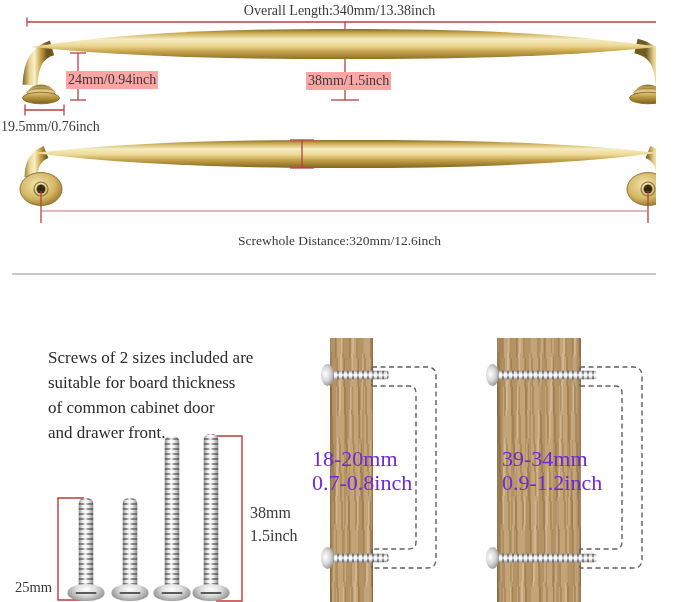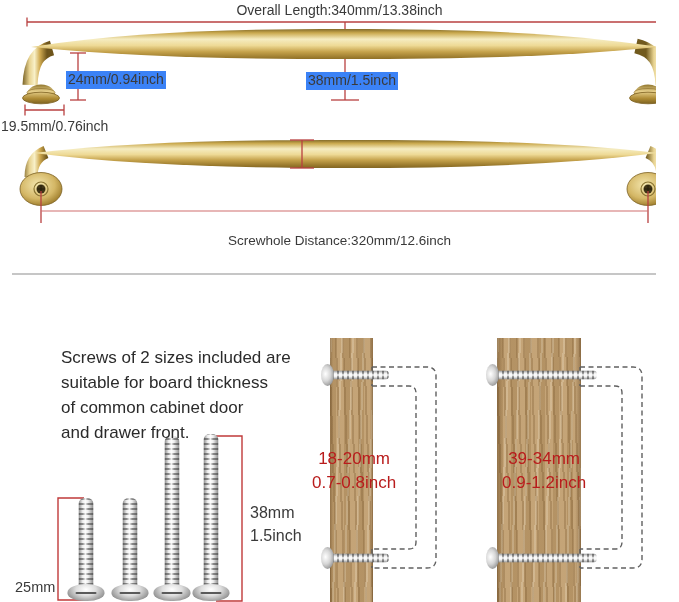--- a/index.html
+++ b/index.html
@@ -1,25 +1,25 @@
 <!DOCTYPE html>
 <html><head>
 <meta charset="utf-8">
 <style>
   html,body{margin:0;padding:0;background:#fff;}
   #stage{
     position:relative;width:656px;height:602px;background:#ffffff;overflow:hidden;
-    font-family:Liberation Sans, sans-serif;color:#2e2e2e;
+    font-family:Liberation Serif, serif;color:#2e2e2e;
   }
   .lbl{position:absolute;white-space:pre-line;line-height:1.25;}
   .lbl.dim{font-size:14px;color:#3a3a3a;}
-  .lbl.onwhite{background:#3b82f6;padding:0 2px;}
+  .lbl.onwhite{background:#fca5a5;padding:0 2px;}
   .lbl.center{left:0;width:679px;text-align:center;}
   .lbl.white{color:rgba(255,255,255,.95);}
-  .lbl.red{color:#b91c1c;font-size:17px;line-height:24px;text-align:center;}
+  .lbl.red{color:#6d28d9;font-size:22px;line-height:24px;}
   .para{font-size:17px;line-height:25px;color:#2b2b2b;}
   svg{position:absolute;left:0;top:0;}
 
   
   .board{
     position:absolute;top:338px;height:264px;
     background-color:#c2a277;
     background-image:
       linear-gradient(90deg, rgba(92,62,28,.38) 0, rgba(92,62,28,0) 7%, rgba(92,62,28,0) 93%, rgba(92,62,28,.42) 100%),
       repeating-linear-gradient(92deg, rgba(255,248,230,.22) 0 2px, rgba(255,248,230,0) 2px 11px),
@@ -241,21 +241,21 @@
 
   <div class="lbl dim onwhite" style="left:66px;top:71px;">24mm/0.94inch</div>
 
   <div class="lbl dim onwhite" style="left:306px;top:72px;text-align:center;">38mm/1.5inch</div>
 
   <div class="lbl dim" style="left:1px;top:118px;">19.5mm/0.76inch</div>
 
 
   <div class="lbl dim center" style="top:233px;font-size:13.5px;">Screwhole Distance:320mm/12.6inch</div>
 
-  <div class="lbl para" style="left:61px;top:345px;width:240px;">Screws of 2 sizes included are
+  <div class="lbl para" style="left:48px;top:345px;width:240px;">Screws of 2 sizes included are
 suitable for board thickness
 of common cabinet door
 and drawer front.</div>
 
   <div class="lbl dim" style="left:15px;top:531px;font-size:14.5px;line-height:23px;margin-top:45px;">25mm
 1inch</div>
 
   <div class="lbl dim" style="left:250px;top:501px;font-size:16px;line-height:23px;">38mm
 1.5inch</div>
 

